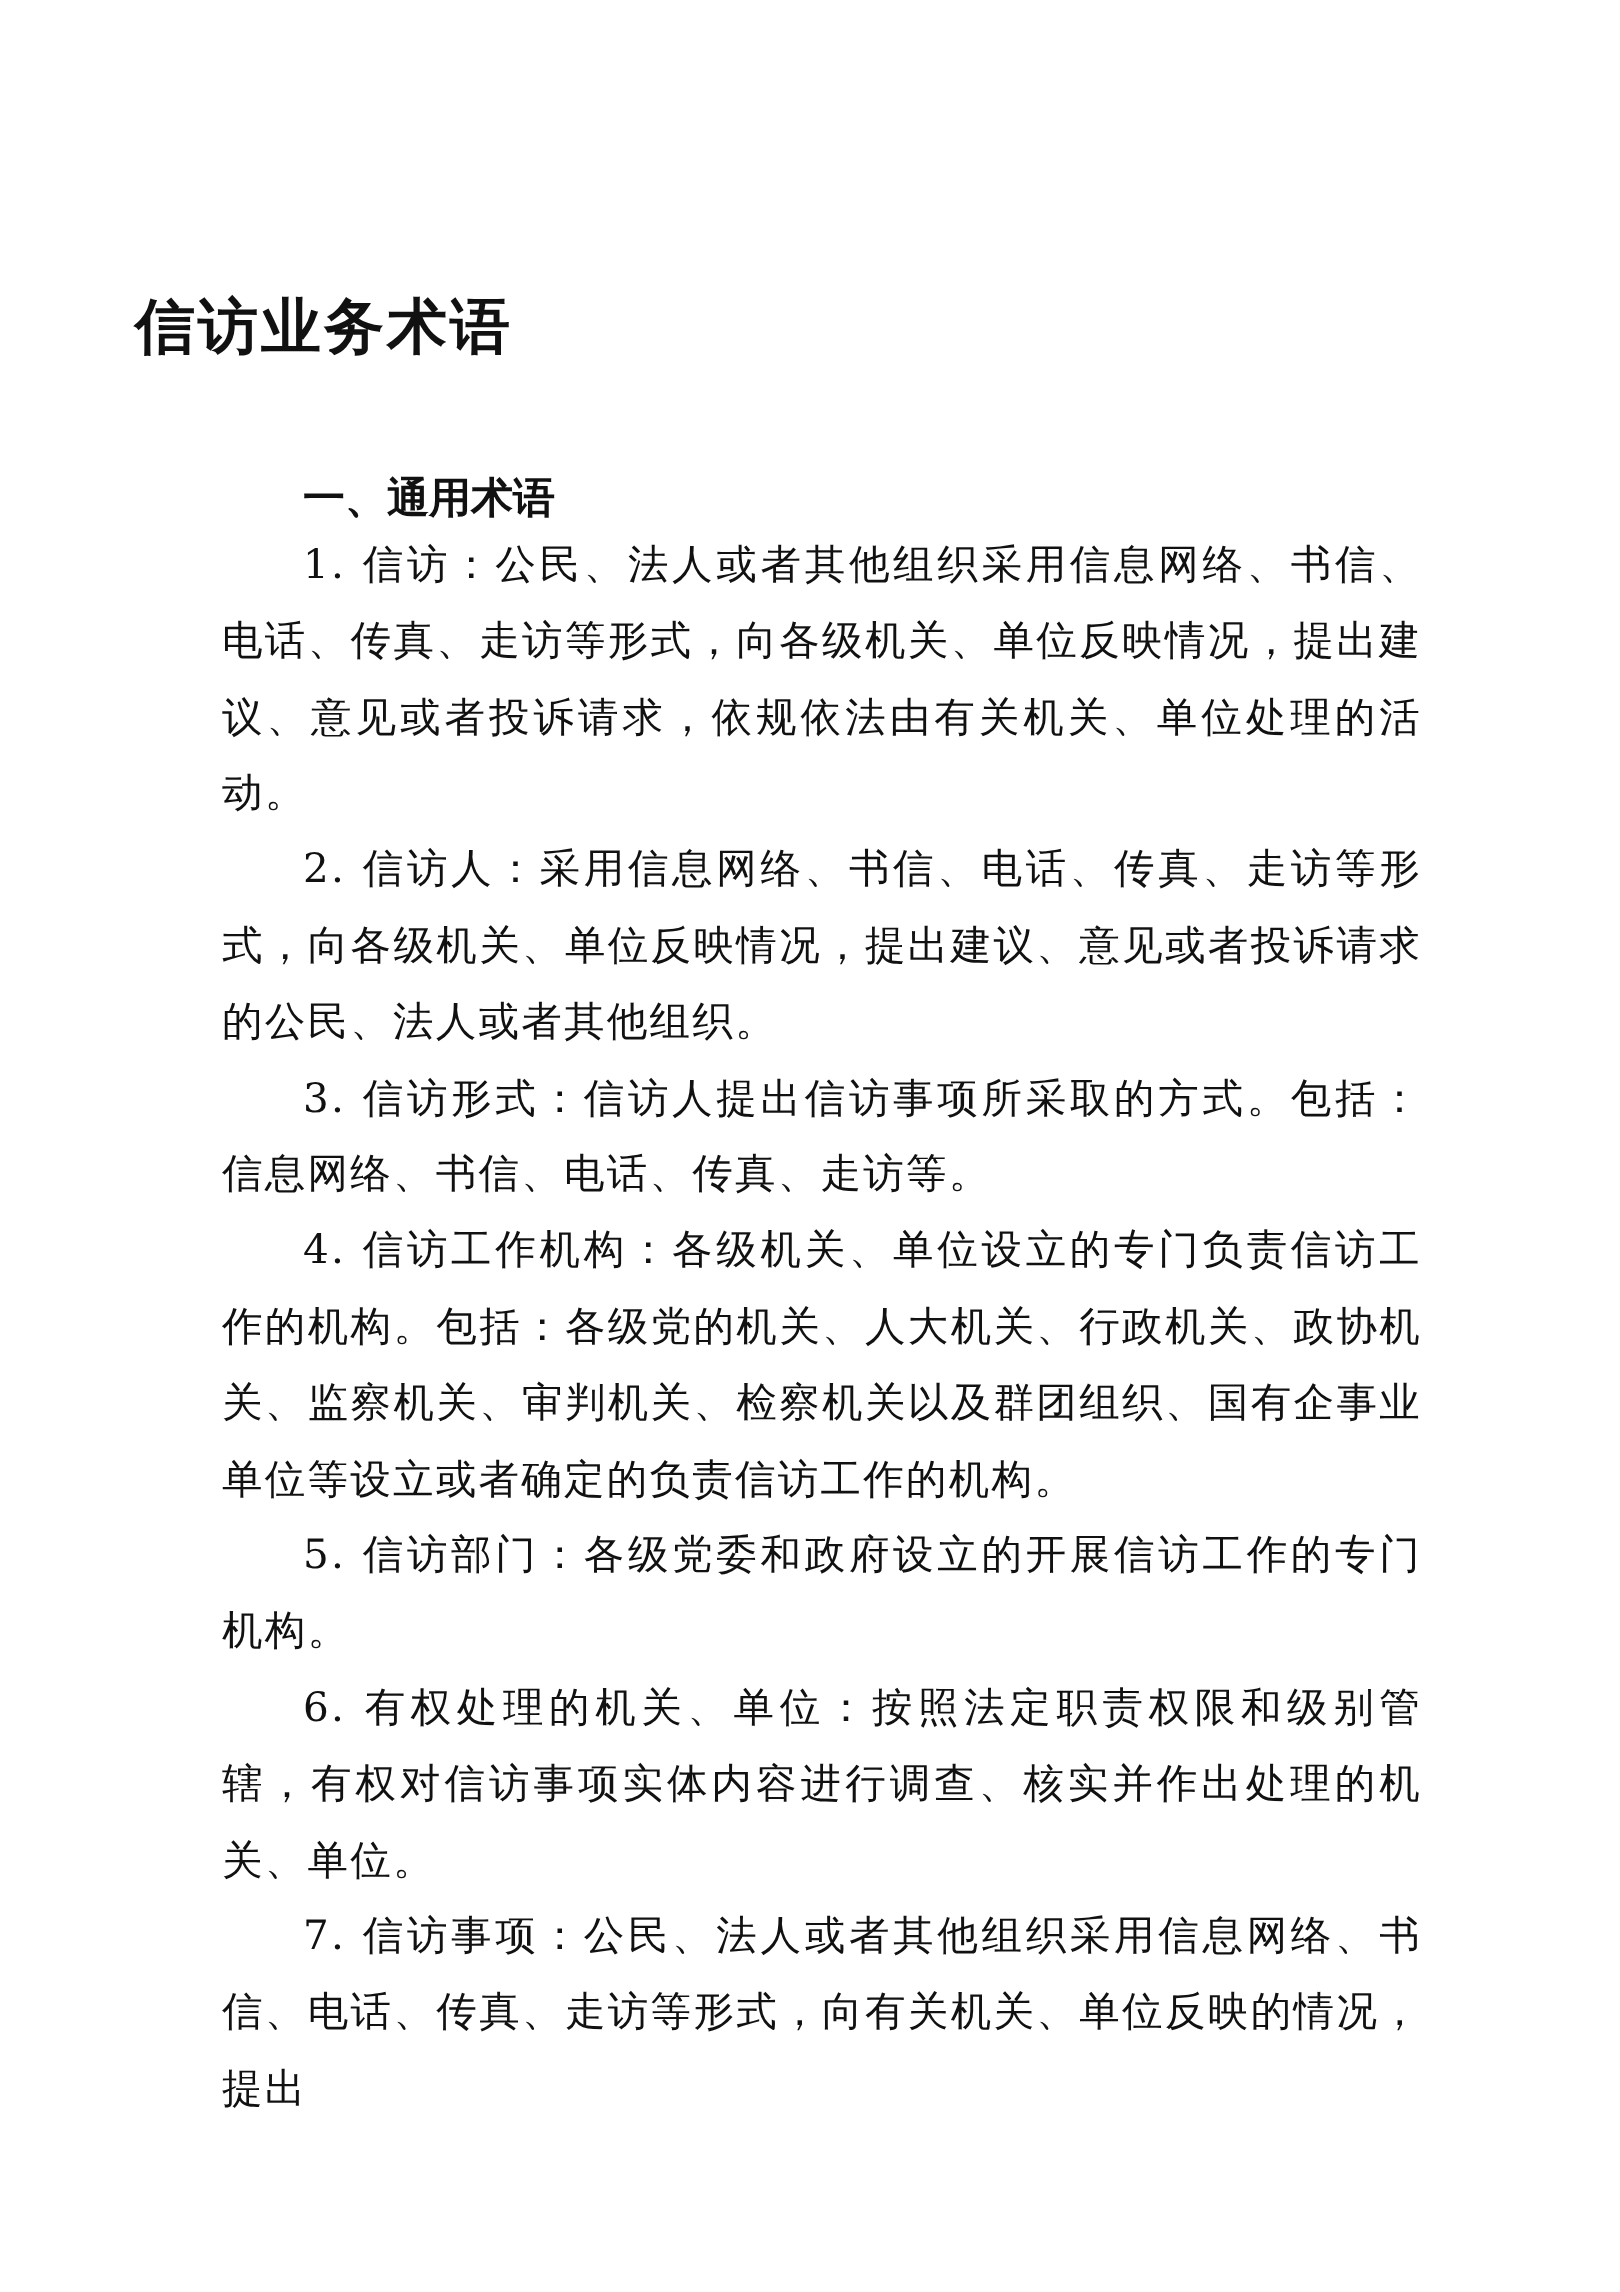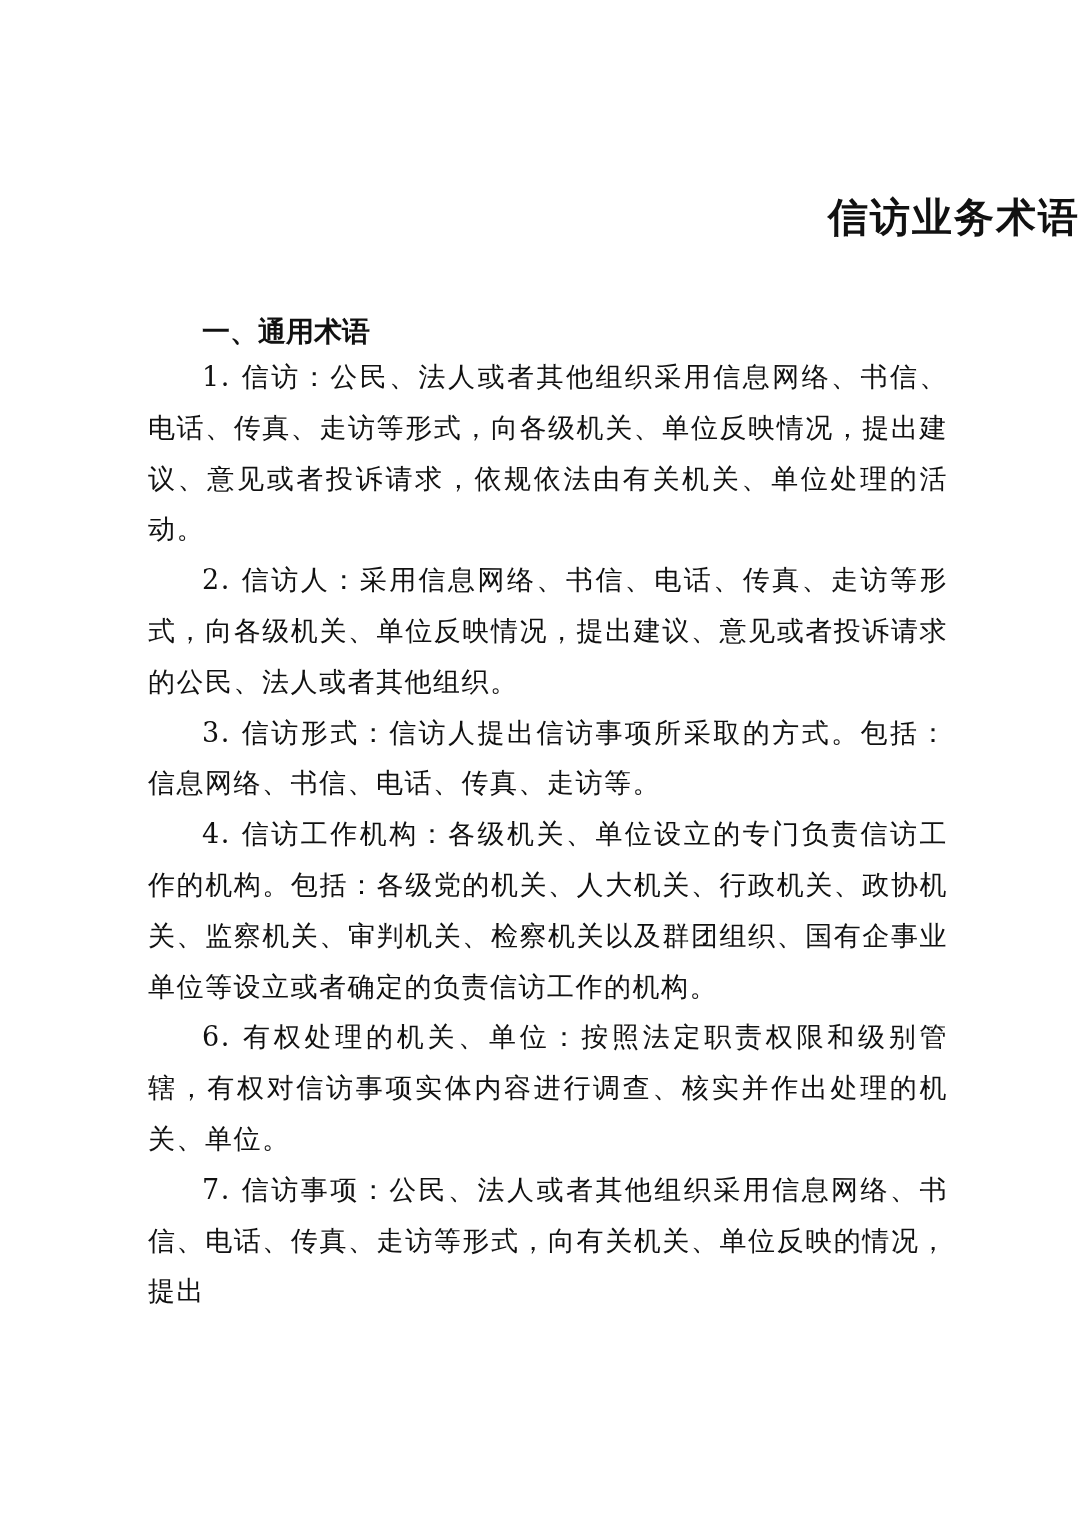--- a/index.html
+++ b/index.html
@@ -1,18 +1,18 @@
 <!DOCTYPE html>
 <html><head>
 <meta charset="utf-8">
 <style>
   html, body { margin: 0; padding: 0; background: #ffffff; }
   body { width: 1080px; height: 1528px; position: relative; overflow: hidden; color: #111; }
   .title {
-    position: absolute; top: 190px; left: 0; width: 1080px; text-align: right;
+    position: absolute; top: 190px; left: 0; width: 1080px; text-align: left;
     font-family: "DejaVu Serif", serif; font-weight: bold; font-size: 40px; letter-spacing: 2px;
     padding-left: 90px; box-sizing: border-box;
   }
   .heading {
     position: absolute; top: 313px; left: 202px;
     font-family: "DejaVu Sans", sans-serif; font-size: 28px; font-weight: bold;
   }
   .body {
     position: absolute; top: 352px; left: 148px; width: 800px;
     font-family: "DejaVu Serif", serif; font-size: 27px; line-height: 50.8px;
@@ -24,16 +24,17 @@
 <body>
 
 <div>
   <div class="title">信访业务术语</div>
   <div class="heading">一、通用术语</div>
   <div class="body">
     <p class="para">1. 信访：公民、法人或者其他组织采用信息网络、书信、电话、传真、走访等形式，向各级机关、单位反映情况，提出建议、意见或者投诉请求，依规依法由有关机关、单位处理的活动。</p>
     <p class="para">2. 信访人：采用信息网络、书信、电话、传真、走访等形式，向各级机关、单位反映情况，提出建议、意见或者投诉请求的公民、法人或者其他组织。</p>
     <p class="para">3. 信访形式：信访人提出信访事项所采取的方式。包括：信息网络、书信、电话、传真、走访等。</p>
     <p class="para">4. 信访工作机构：各级机关、单位设立的专门负责信访工作的机构。包括：各级党的机关、人大机关、行政机关、政协机关、监察机关、审判机关、检察机关以及群团组织、国有企事业单位等设立或者确定的负责信访工作的机构。</p>
+    <p class="para">5. 信访部门：各级党委和政府设立的开展信访工作的专门机构。</p>
     <p class="para">6. 有权处理的机关、单位：按照法定职责权限和级别管辖，有权对信访事项实体内容进行调查、核实并作出处理的机关、单位。</p>
     <p class="para">7. 信访事项：公民、法人或者其他组织采用信息网络、书信、电话、传真、走访等形式，向有关机关、单位反映的情况，提出</p>
   </div>
 </div>
 
 </body></html>

